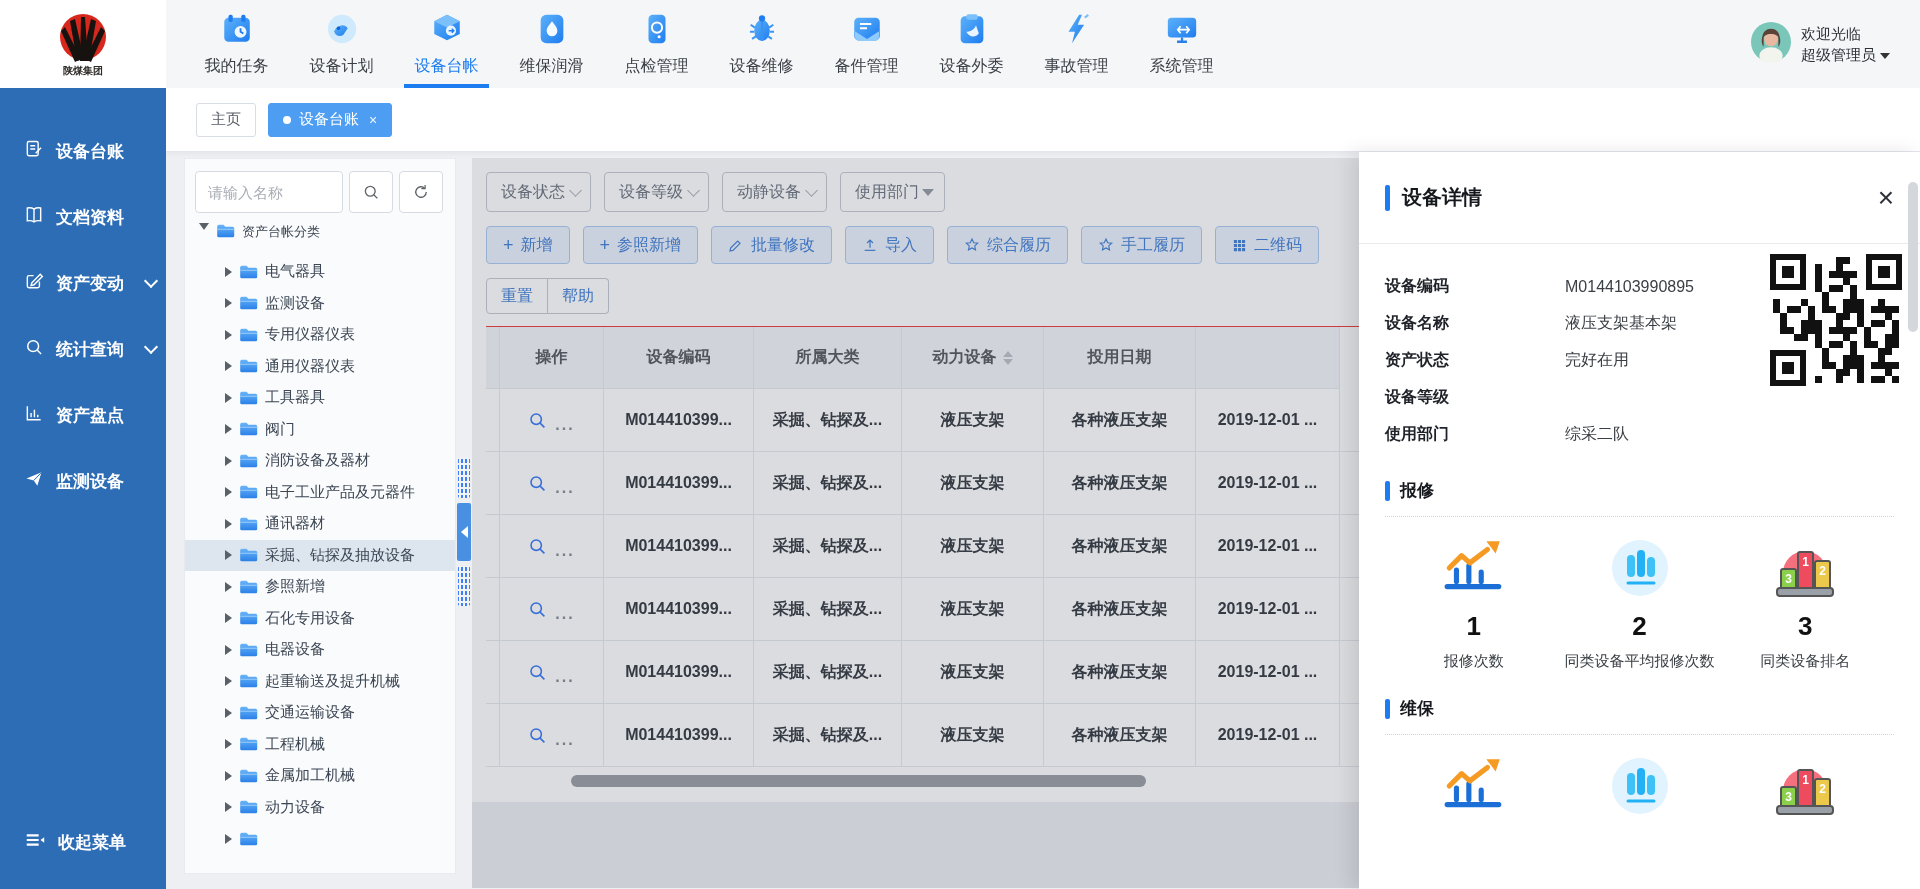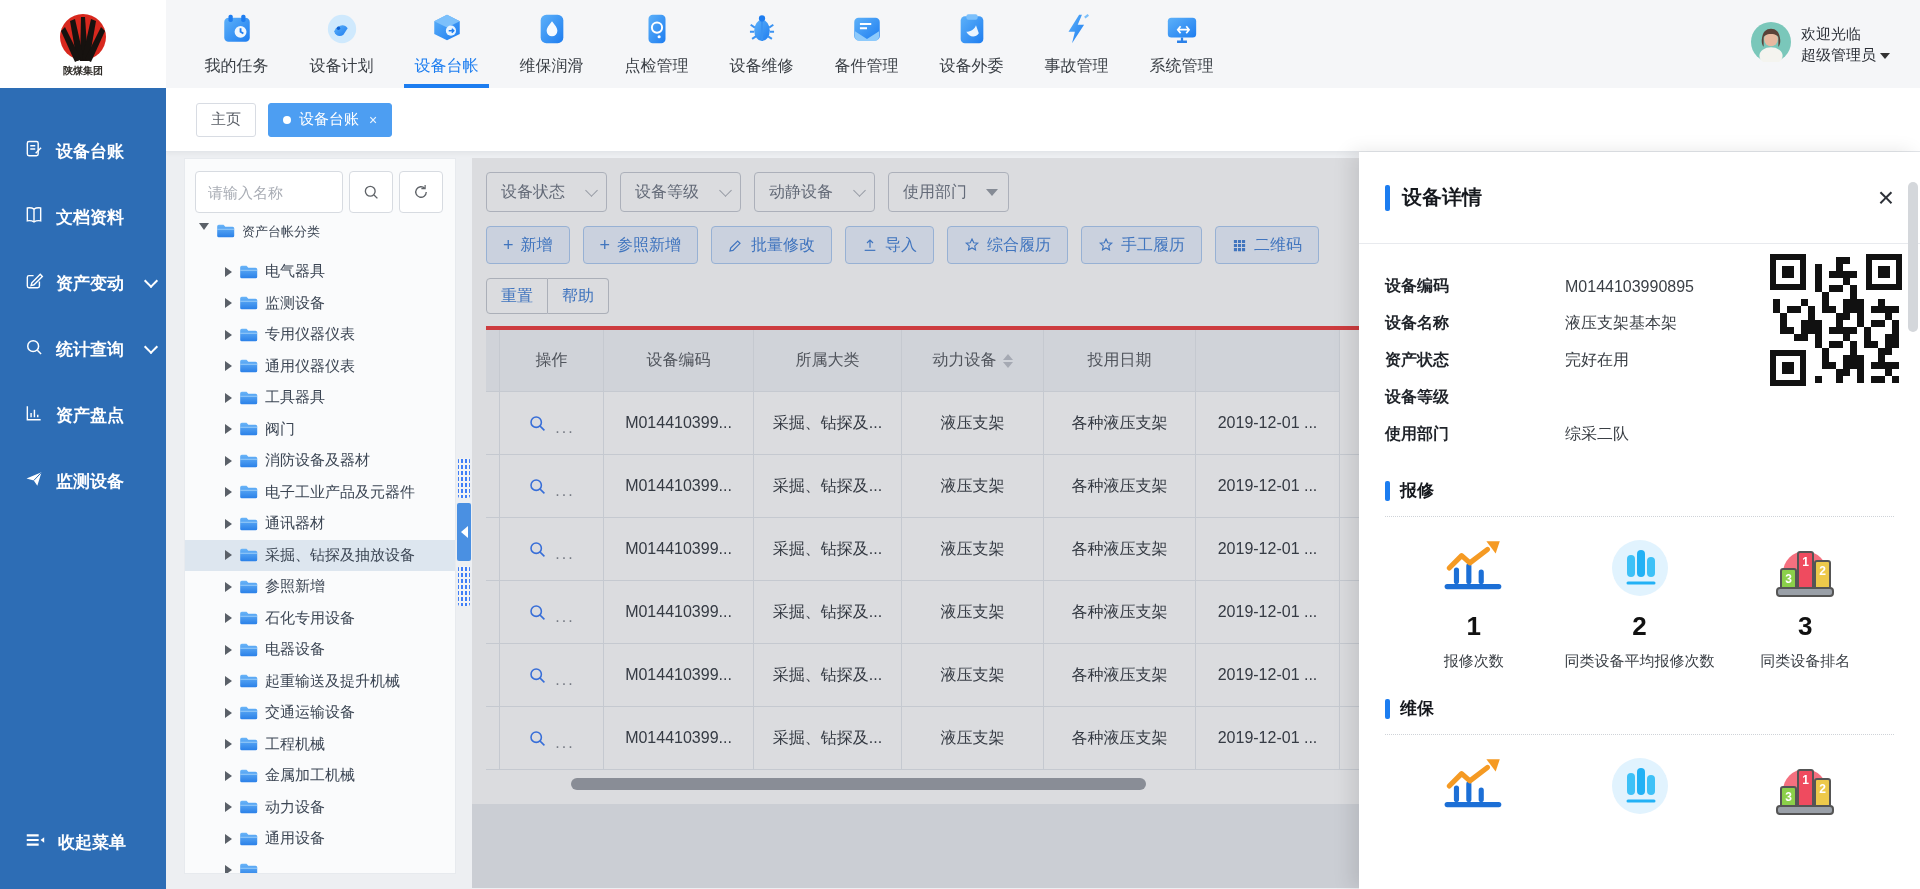--- a/index.html
+++ b/index.html
@@ -57,33 +57,33 @@
   .sp-dots { position:absolute; left:2px; width:12px; height:40px; background:#f2f3f5; border-radius:2px;
     background-image:radial-gradient(#3f7ef7 1.2px, transparent 1.3px); background-size:4px 6px; background-position:2px 6px; }
   .sp-grip { position:absolute; left:1px; top:345px; width:14px; height:58px; background:#4a90e2; border-radius:2px; display:flex; align-items:center; justify-content:center; }
   .sp-grip::after { content:""; width:0; height:0; border-top:6px solid transparent; border-bottom:6px solid transparent; border-right:7px solid #fff; }
 
   
   .main-area { flex:1; align-self:stretch; position:relative; padding-right:0; }
   .main-area::after { content:""; position:absolute; inset:0; background:rgba(13,22,38,.15); z-index:5; pointer-events:none; }
   .main-card { background:#fff; padding:14px 0 14px 14px; min-height:644px; }
   .filter-row { display:flex; gap:13px; }
-  .f-select { width:121px; height:40px; border:1px solid #c8ccd4; border-radius:4px; background:#fff; display:flex; align-items:center; justify-content:space-between; padding:0 10px 0 14px; font-size:16px; color:#737a86; cursor:pointer; }
+  .f-select { width:105px; height:40px; border:1px solid #c8ccd4; border-radius:4px; background:#fff; display:flex; align-items:center; justify-content:space-between; padding:0 10px 0 14px; font-size:16px; color:#737a86; cursor:pointer; }
   .f-caret.line { width:9px; height:9px; border-right:1.6px solid #aeb2ba; border-bottom:1.6px solid #aeb2ba; transform:rotate(45deg); margin-top:-4px; }
   .f-caret.filled { width:0; height:0; border-left:6px solid transparent; border-right:6px solid transparent; border-top:7px solid #9aa0a8; }
   .btn-row { display:flex; gap:13px; margin-top:14px; }
   .a-btn { height:38px; border:1px solid #b0cdf2; border-radius:4px; background:#ecf3fe; color:#4a86d9; font-size:16px; display:flex; align-items:center; gap:7px; padding:0 16px; cursor:pointer; white-space:nowrap; }
   .a-btn .plus { font-size:18px; line-height:1; }
   .seg-row { display:flex; margin-top:14px; }
   .seg-btn { height:36px; min-width:52px; padding:0 14px; background:#fff; border:1px solid #c7cbd2; font-size:16px; color:#4a86d9; cursor:pointer; }
   .seg-btn:first-child { border-radius:4px 0 0 4px; }
   .seg-btn:last-child { border-radius:0 4px 4px 0; border-left:none; }
 
   
-  .tbl { margin-top:12px; border-top:4px solid #ef4444; }
+  .tbl { margin-top:12px; border-top:1px solid #ef4444;font-weight:bold; }
   .tr { display:grid; grid-template-columns:14px 104px 150px 148px 142px 152px 144px 1fr; }
   .td, .th { border-right:1px solid #e6e9ee; border-bottom:1px solid #e6e9ee; display:flex; align-items:center; justify-content:center; font-size:16px; overflow:hidden; white-space:nowrap; }
   .th { height:62px; background:#f3f5f8; color:#5c6066; gap:6px; }
   .td { height:63px; background:#fff; color:#3d4249; }
   .op-cell { gap:8px; }
   .op-more { color:#8b8f96; letter-spacing:2px; margin-top:10px; }
   .sort { display:flex; flex-direction:column; gap:2px; }
   .sort i { width:0; height:0; border-left:5px solid transparent; border-right:5px solid transparent; display:block; }
   .sort .up { border-bottom:6px solid #c0c4cc; }
   .sort .dn { border-top:6px solid #c0c4cc; }
@@ -543,30 +543,20 @@
               <span class="caret-r"></span>
               <span class="folder">
                 <svg width="19" height="16" viewBox="0 0 24 20">
                   <path d="M1.5 4a2 2 0 012-2h6l2.3 2.6H21a2 2 0 012 2V16a2 2 0 01-2 2H3.5a2 2 0 01-2-2z" fill="url(#gf)"></path>
                   <path d="M1.5 7.8h21.5" stroke="#9fd0fa" stroke-width="1.2"></path>
                 </svg>
               </span>
               <span>动力设备</span>
             </li>
 
-            <li class="tree-item">
-              <span class="caret-r"></span>
-              <span class="folder">
-                <svg width="19" height="16" viewBox="0 0 24 20">
-                  <path d="M1.5 4a2 2 0 012-2h6l2.3 2.6H21a2 2 0 012 2V16a2 2 0 01-2 2H3.5a2 2 0 01-2-2z" fill="url(#gf)"></path>
-                  <path d="M1.5 7.8h21.5" stroke="#9fd0fa" stroke-width="1.2"></path>
-                </svg>
-              </span>
-              <span>通用设备</span>
-            </li>
 
             <li class="tree-item">
               <span class="caret-r"></span>
               <span class="folder">
                 <svg width="19" height="16" viewBox="0 0 24 20">
                   <path d="M1.5 4a2 2 0 012-2h6l2.3 2.6H21a2 2 0 012 2V16a2 2 0 01-2 2H3.5a2 2 0 01-2-2z" fill="url(#gf)"></path>
                   <path d="M1.5 7.8h21.5" stroke="#9fd0fa" stroke-width="1.2"></path>
                 </svg>
               </span>
               <span></span>

